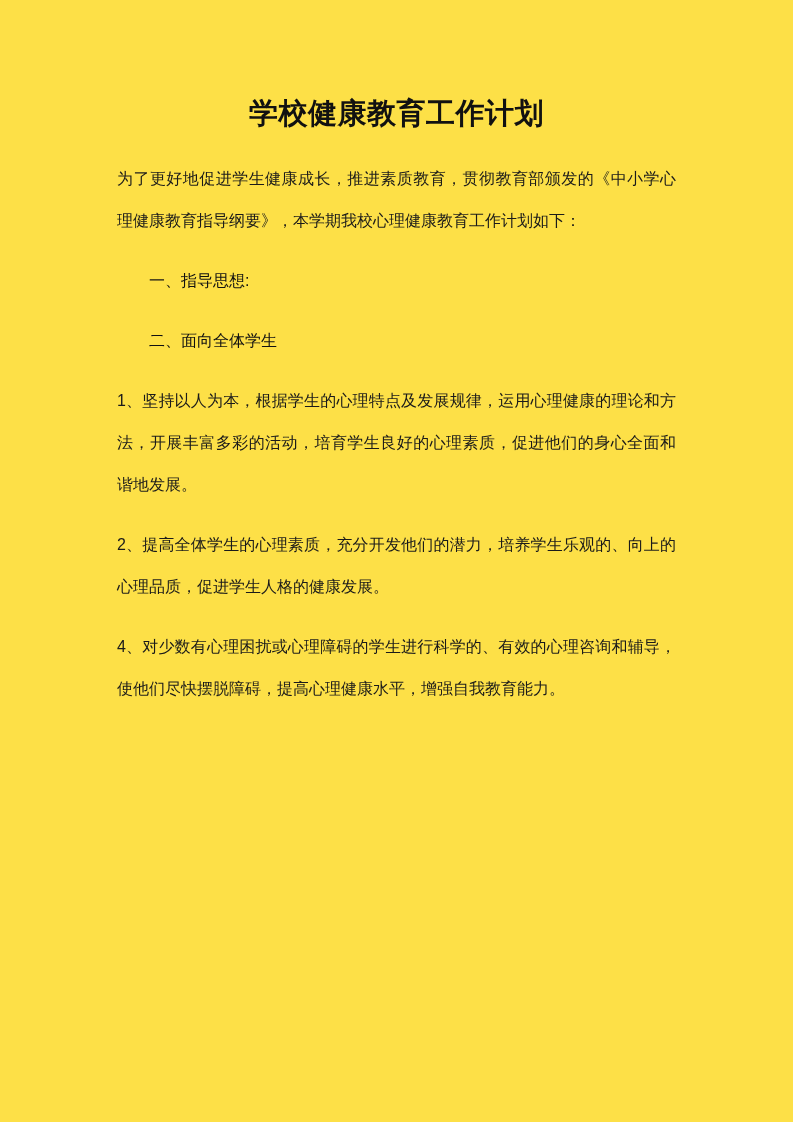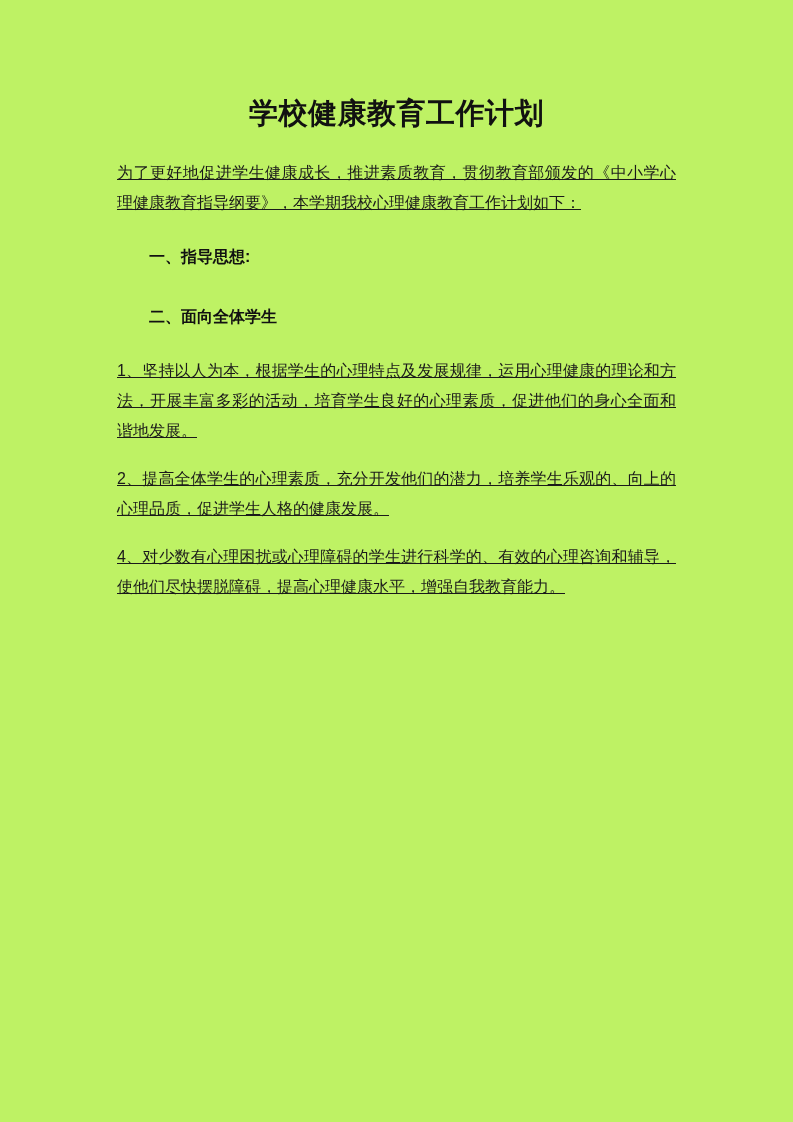--- a/index.html
+++ b/index.html
@@ -4,49 +4,48 @@
 <style>
   html, body {
     margin: 0;
     padding: 0;
     background: #ffffff;
   }
   .page {
     position: relative;
     width: 793px;
     height: 1122px;
-    background: #bef264;
+    background: #fde047;
     overflow: hidden;
     font-family: "Liberation Sans", sans-serif;
     color: #1a1a1a;
     box-sizing: border-box;
     padding: 90px 117px 0 117px;
   }
   .doc-title {
     font-size: 29px;
     font-weight: bold;
     line-height: 46px;
     text-align: center;
     margin: 0 0 22px 0;
     color: #111111;
     letter-spacing: 0.5px;
   }
   .para {
     font-size: 16px;
-    line-height: 30px;
+    line-height: 42px;
     margin: 0 0 18px 0;
     text-align: justify;
     text-justify: inter-ideograph;
     word-break: break-all;
     color: #1a1a1a;
-    text-decoration: underline;
   }
   .heading {
     font-size: 16px;
-    font-weight: bold;
+    font-weight: normal;
     line-height: 42px;
     margin: 0 0 18px 0;
     padding-left: 32px; 
     color: #111111;
   }
 </style>
 </head>
 <body>
 
 <div class="page">

